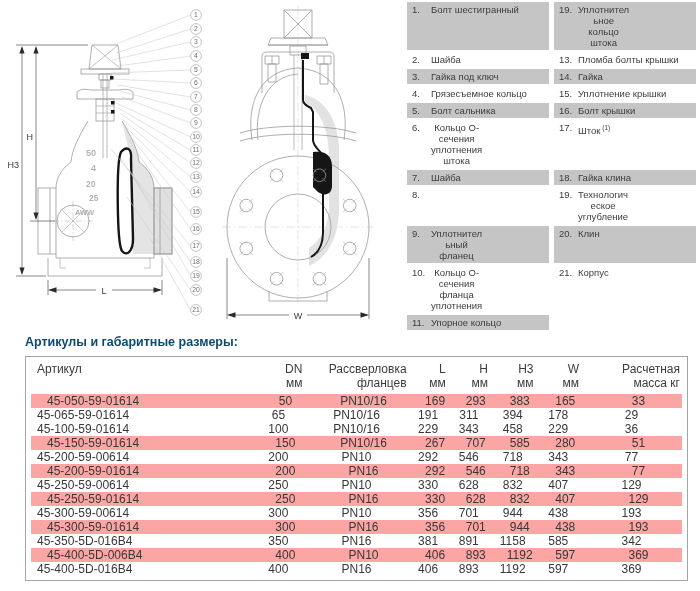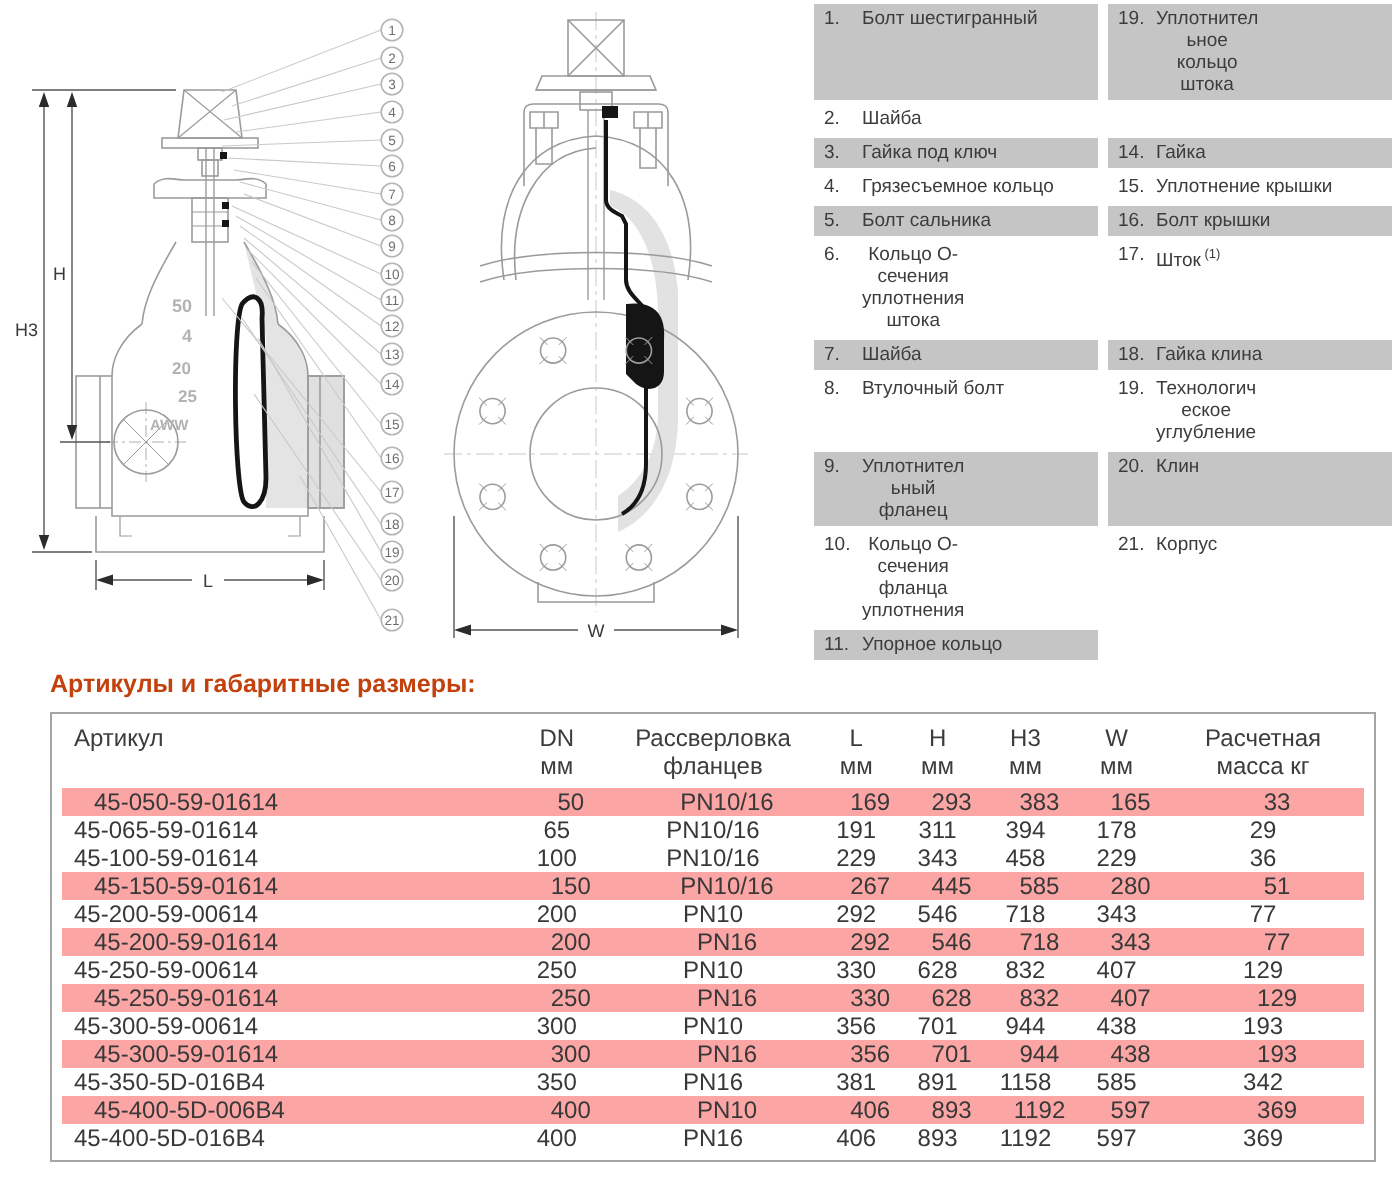--- a/index.html
+++ b/index.html
@@ -14,25 +14,25 @@
   
   .parts{position:absolute;left:407px;top:2px;width:289px;}
   .parts-row{display:flex;gap:5px;margin-bottom:2px;}
   .parts-cell{flex:1;display:flex;padding:2px 3px 2px 5px;font-size:9.5px;line-height:11px;background:transparent;}
   .parts-row.shaded .parts-cell{background:#c5c5c5;}
   .parts-row.shaded .parts-cell.empty{background:transparent;}
   .pnum{width:19px;flex:none;}
   .plabel{white-space:pre-line;text-align:center;}
   .plabel sup{font-size:6.5px;}
   
-  .tbl-title{position:absolute;left:25px;top:335px;font-size:12.5px;font-weight:bold;color:#c2410c;}
+  .tbl-title{position:absolute;left:25px;top:335px;font-size:12.5px;font-weight:bold;color:#0c4a6e;}
   .tablewrap{position:absolute;left:25px;top:356px;width:651px;border:1.5px solid #a5a5a5;
              padding:3px 5px 4px 5px;background:#fff;}
   table{width:100%;border-collapse:collapse;table-layout:fixed;font-size:12px;color:#383838;}
-  th{font-weight:normal;text-align:center;vertical-align:top;padding:2px 2px 4px 2px;color:#3c3c3c;}
+  th{font-weight:normal;text-align:right;vertical-align:top;padding:2px 2px 4px 2px;color:#3c3c3c;}
   th .l1,th .l2{line-height:14px;}
   td{height:13px;padding:0 2px;text-align:center;white-space:nowrap;overflow:hidden;}
   th.col-art,td.col-art{text-align:left;padding-left:6px;}
   tr.shaded td{background:#fca5a5;padding-left:16px;}
 </style>
 </head>
 <body>
 
 <div class="page">
 
@@ -271,20 +271,24 @@
 ьное
 кольцо
 штока</span>
         </div>
       </div>
       <div class="parts-row">
         <div class="parts-cell">
           <span class="pnum">2.</span>
           <span class="plabel">Шайба</span>
         </div>
+        <div class="parts-cell">
+          <span class="pnum">13.</span>
+          <span class="plabel">Пломба болты крышки</span>
+        </div>
       </div>
       <div class="parts-row shaded">
         <div class="parts-cell">
           <span class="pnum">3.</span>
           <span class="plabel">Гайка под ключ</span>
         </div>
         <div class="parts-cell">
           <span class="pnum">14.</span>
           <span class="plabel">Гайка</span>
         </div>
@@ -328,21 +332,20 @@
           <span class="plabel">Шайба</span>
         </div>
         <div class="parts-cell">
           <span class="pnum">18.</span>
           <span class="plabel">Гайка клина</span>
         </div>
       </div>
       <div class="parts-row">
         <div class="parts-cell">
           <span class="pnum">8.</span>
-          <span class="plabel">Втулочный болт</span>
         </div>
         <div class="parts-cell">
           <span class="pnum">19.</span>
           <span class="plabel">Технологич
 еское
 углубление</span>
         </div>
       </div>
       <div class="parts-row shaded">
         <div class="parts-cell">
@@ -456,21 +459,21 @@
             <td>343</td>
             <td>458</td>
             <td>229</td>
             <td>36</td>
           </tr>
           <tr class="shaded">
             <td class="col-art">45-150-59-01614</td>
             <td>150</td>
             <td>PN10/16</td>
             <td>267</td>
-            <td>445</td>
+            <td>707</td>
             <td>585</td>
             <td>280</td>
             <td>51</td>
           </tr>
           <tr>
             <td class="col-art">45-200-59-00614</td>
             <td>200</td>
             <td>PN10</td>
             <td>292</td>
             <td>546</td>

